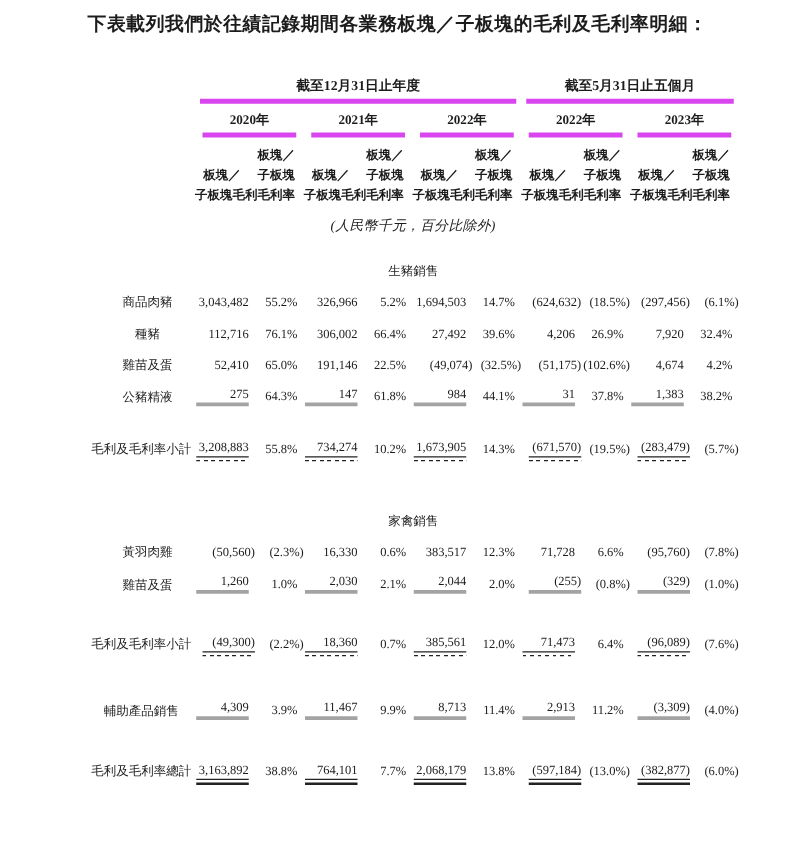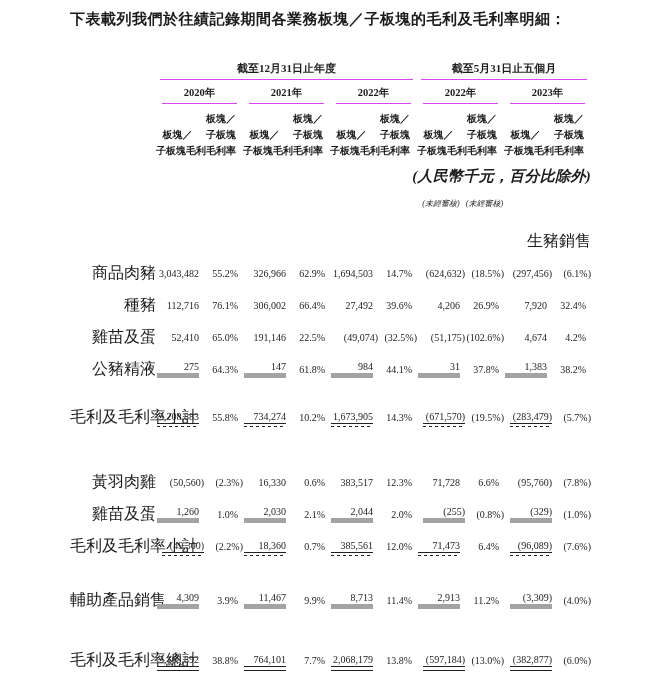--- a/index.html
+++ b/index.html
@@ -8,40 +8,40 @@
   .page { position:relative; width:530px; height:678px; padding:10px 20px 0 70px; }
 
   .title { font-size:15px; font-weight:bold; letter-spacing:.5px; white-space:nowrap; }
 
   table { border-collapse:collapse; table-layout:fixed; width:521px; margin-top:32px; }
   col.c-label { width:86px; }
   col.c-amt   { width:48px; }
   col.c-pct   { width:39px; }
 
   th { font-weight:bold; padding:0; vertical-align:bottom; }
-  .rule-wrap { border-bottom:1px solid #d946ef; padding-bottom:3px; margin:0 4px; text-align:center; white-space:nowrap; }
+  .rule-wrap { border-bottom:4px solid #d946ef; padding-bottom:3px; margin:0 4px; text-align:center; white-space:nowrap; }
   .group-label { font-size:11px; }
   .year-th .rule-wrap { margin:0 6px; }
   .year-label { font-size:10.5px; padding-top:6px; }
   .sub-th { vertical-align:bottom; }
   .hstack { display:flex; flex-direction:column; justify-content:flex-end; 
             font-size:10px; line-height:1.6; padding:7px 5px 0 0; white-space:nowrap; }
 
-  .unit-note { text-align:right; font-style:italic; font-size:15px; padding-top:8px; letter-spacing:.3px;font-weight:bold; }
+  .unit-note { text-align:center; font-style:italic; font-size:11px; padding-top:8px; letter-spacing:.3px; }
   .unaudited-row td { padding-top:12px; }
   .unaudited-note { text-align:center; font-style:italic; font-size:8px; white-space:nowrap; }
 
   tbody td { padding-top:8px; padding-bottom:3px; font-size:10px; }
-  td.label { font-size:16px; white-space:nowrap; text-align:right; }
+  td.label { font-size:10px; white-space:nowrap; text-align:center; }
   td.label.indent { padding-left:10px; }
   td.num { text-align:right; padding-right:5px; white-space:nowrap; }
   td.num.neg { padding-right:0; }
 
   .u1,.u2,.u3 { display:inline-block; text-align:right; min-width:42px; }
-  .u1 { border-bottom:5px solid #a3a3a3; padding-bottom:1px; }
+  .u1 { border-bottom:3px solid #a3a3a3; padding-bottom:1px; }
   .u2 { border-bottom:1px solid #222; padding-bottom:1px; position:relative; }
   .u2::after { content:""; position:absolute; left:0; right:0; bottom:-4px; height:1px;
                background-image:repeating-linear-gradient(90deg,#222 0 3px,transparent 3px 6px); }
   .u3 { border-bottom:1.5px solid #222; padding-bottom:1px; position:relative;text-align:right; }
   .u3::after { content:""; position:absolute; left:0; right:0; bottom:-5px; height:1.5px; background:#222; }
 
   
   tbody tr:nth-child(1) td  { padding-top:22px; }            
   tbody tr:nth-child(5) td  { padding-bottom:7px; }          
   tbody tr:nth-child(6) td  { padding-top:20px; padding-bottom:12px; } 
@@ -162,44 +162,31 @@
             <div class="hstack">
               <div class="hline">板塊／</div>
               <div class="hline">子板塊</div>
               <div class="hline">毛利率</div>
             </div>
           </th>
         </tr>
         <tr>
           <td class="unit-note" colspan="11">(人民幣千元，百分比除外)</td>
         </tr>
-        <tr class="unaudited-row">
-          <td></td>
-          <td></td>
-          <td></td>
-          <td></td>
-          <td></td>
-          <td></td>
-          <td></td>
-          <td class="unaudited-note">(未經審核)</td>
-          <td class="unaudited-note">(未經審核)</td>
-          <td></td>
-          <td></td>
-        </tr>
       </thead>
       <tbody>
         <tr class="t-section">
           <td class="label section-label" colspan="11">生豬銷售</td>
         </tr>
         <tr class="t-data">
           <td class="label indent">商品肉豬</td>
           <td class="num"><span>3,043,482</span></td>
           <td class="num"><span>55.2%</span></td>
           <td class="num"><span>326,966</span></td>
-          <td class="num"><span>62.9%</span></td>
+          <td class="num"><span>5.2%</span></td>
           <td class="num"><span>1,694,503</span></td>
           <td class="num"><span>14.7%</span></td>
           <td class="num neg"><span>(624,632)</span></td>
           <td class="num neg"><span>(18.5%)</span></td>
           <td class="num neg"><span>(297,456)</span></td>
           <td class="num neg"><span>(6.1%)</span></td>
         </tr>
         <tr class="t-data">
           <td class="label indent">種豬</td>
           <td class="num"><span>112,716</span></td>
@@ -245,20 +232,23 @@
           <td class="num"><span>55.8%</span></td>
           <td class="num"><span class="u2">734,274</span></td>
           <td class="num"><span>10.2%</span></td>
           <td class="num"><span class="u2">1,673,905</span></td>
           <td class="num"><span>14.3%</span></td>
           <td class="num neg"><span class="u2">(671,570)</span></td>
           <td class="num neg"><span>(19.5%)</span></td>
           <td class="num neg"><span class="u2">(283,479)</span></td>
           <td class="num neg"><span>(5.7%)</span></td>
         </tr>
+        <tr class="t-section">
+          <td class="label section-label" colspan="11">家禽銷售</td>
+        </tr>
         <tr class="t-data">
           <td class="label indent">黃羽肉雞</td>
           <td class="num neg"><span>(50,560)</span></td>
           <td class="num neg"><span>(2.3%)</span></td>
           <td class="num"><span>16,330</span></td>
           <td class="num"><span>0.6%</span></td>
           <td class="num"><span>383,517</span></td>
           <td class="num"><span>12.3%</span></td>
           <td class="num"><span>71,728</span></td>
           <td class="num"><span>6.6%</span></td>

